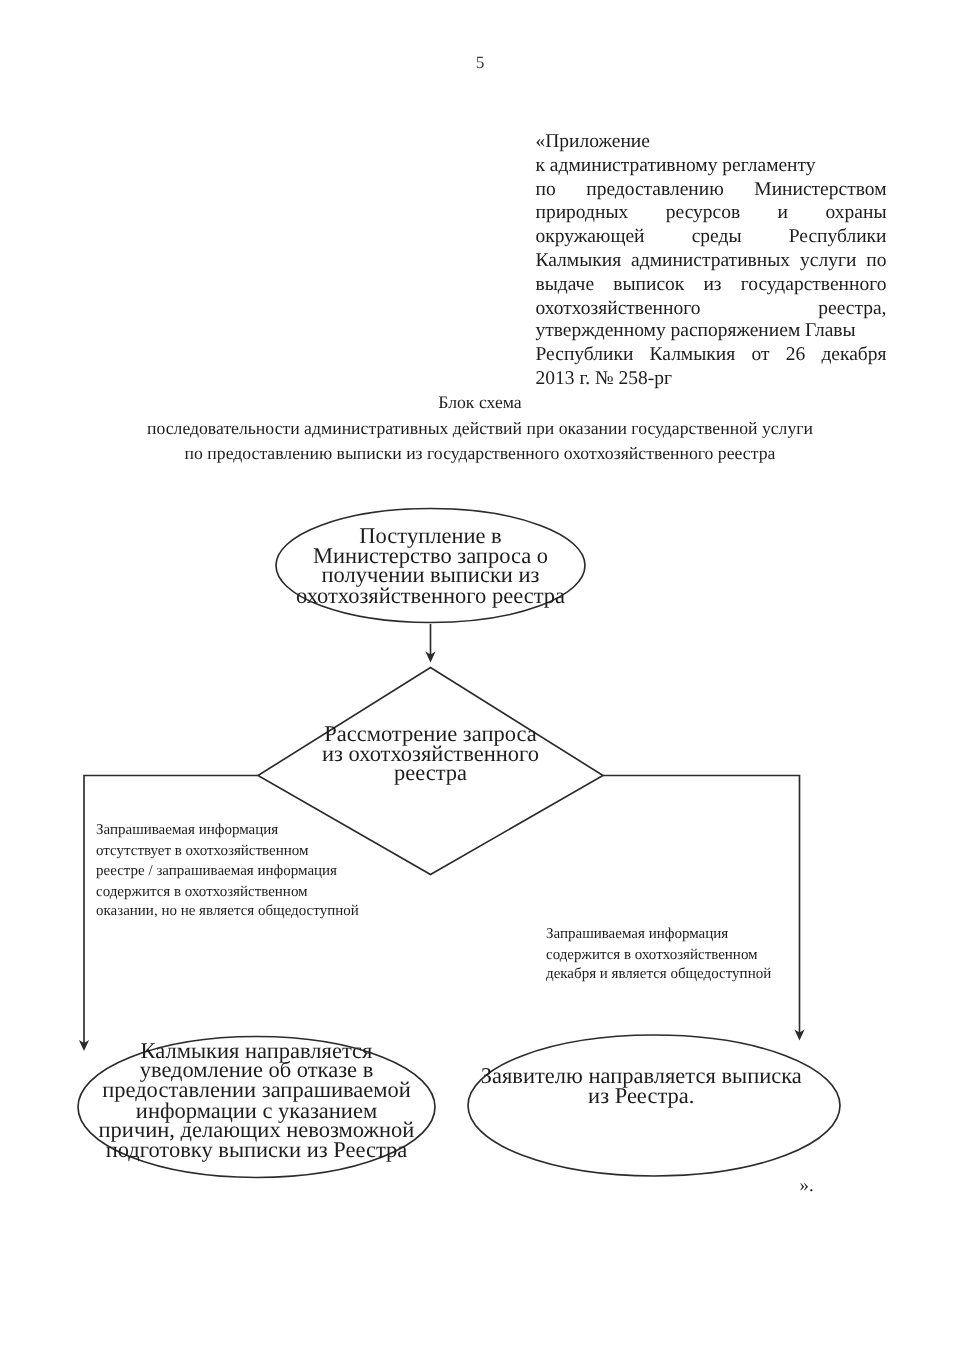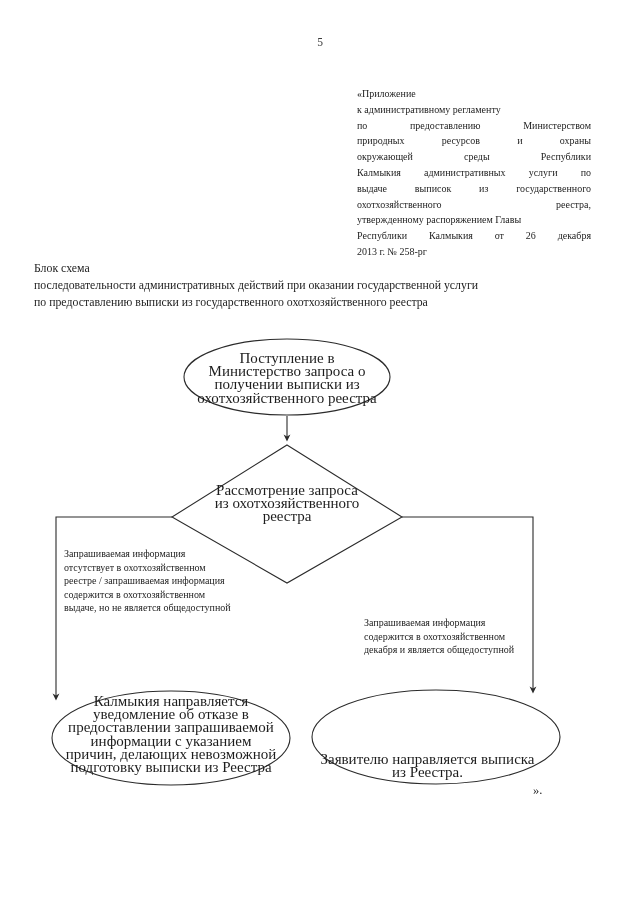--- a/index.html
+++ b/index.html
@@ -27,21 +27,21 @@
     font-size: 11.5px;
     color: #3a3a3a;
   }
 
   
   .header-block {
     position: absolute;
     left: 357px;
     top: 86px;
     width: 234px;
-    font-size: 10px;
+    font-size: 13px;
     line-height: 15.8px;
     text-align: justify;
     color: #1d1d1d;
   }
   .header-block .line {
     display: block;
     text-align: justify;
     text-align-last: justify;
     white-space: pre-wrap;
   }
@@ -50,20 +50,21 @@
   }
 
   
   .title-block {
     position: absolute;
     left: 34px;
     top: 260px;
     width: 572px;
     font-size: 11.8px;
     line-height: 17px;
+    text-align: center;
     color: #1d1d1d;
   }
   .title-block .t-main { display: block; }
   .title-block .t-sub  { display: block; }
 
   
   .flow {
     position: absolute;
     left: 0;
     top: 0;
@@ -167,39 +168,39 @@
       <span class="ln">Рассмотрение запроса</span>
       <span class="ln">из охотхозяйственного</span>
       <span class="ln">реестра</span>
     </div>
 
     <div class="cond-text" style="left:64px; top:547px; width:230px;">
       <span class="ln">Запрашиваемая информация</span>
       <span class="ln">отсутствует в охотхозяйственном</span>
       <span class="ln">реестре / запрашиваемая информация</span>
       <span class="ln">содержится в охотхозяйственном</span>
-      <span class="ln">выдаче, но не является общедоступной</span>
+      <span class="ln">оказании, но не является общедоступной</span>
     </div>
 
     <div class="cond-text" style="left:364px; top:616px; width:232px;">
       <span class="ln">Запрашиваемая информация</span>
       <span class="ln">содержится в  охотхозяйственном</span>
       <span class="ln">декабря и является общедоступной</span>
     </div>
 
     <div class="node-text" style="left:52px; top:695px; width:238px;">
       <span class="ln">Калмыкия направляется</span>
       <span class="ln">уведомление об отказе в</span>
       <span class="ln">предоставлении запрашиваемой</span>
       <span class="ln">информации с указанием</span>
       <span class="ln">причин, делающих невозможной</span>
       <span class="ln">подготовку выписки из Реестра</span>
     </div>
 
-    <div class="node-text" style="left:312px; top:753px; width:231px;">
+    <div class="node-text" style="left:312px; top:712px; width:231px;">
       <span class="ln">Заявителю направляется выписка</span>
       <span class="ln">из Реестра.</span>
     </div>
 
   </div>
 
   <div class="closing-quote">».</div>
 
 </div>
 

